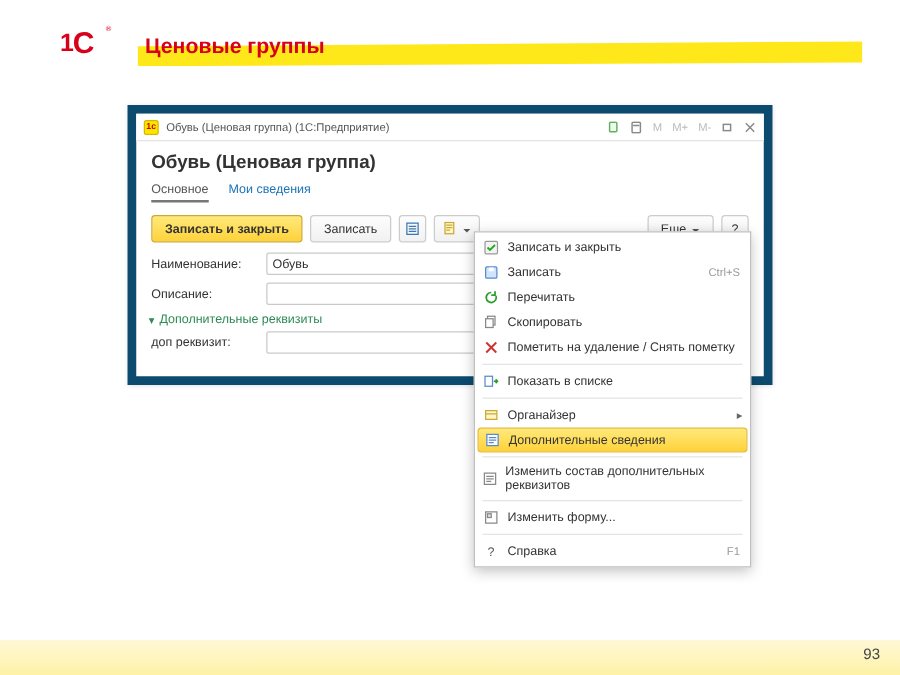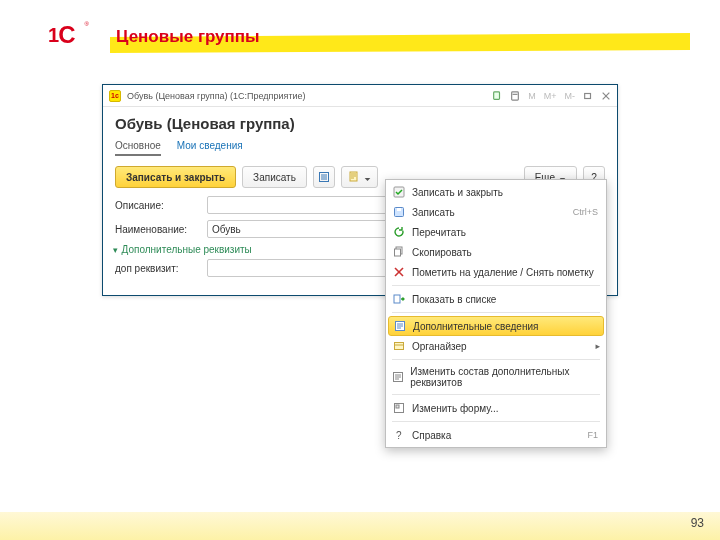--- a/index.html
+++ b/index.html
@@ -55,21 +55,21 @@
     position: absolute; right: 16px; bottom: 10px; font-size: 12px; color: #444;
   }
   .footer-bar {
     position: absolute; left: 0; right: 0; bottom: 0; height: 28px;
     background: linear-gradient(#fff8d6, #fdf2a7);
   }
 
   
   .app-window {
     margin: 0 auto; width: 516px;
-    border: 1px solid #0c4a6e; background: #fff;
+    border: 7px solid #0c4a6e; background: #fff;
     box-shadow: 0 1px 4px rgba(0,0,0,.15);
     font-size: 10px;
     position: relative;
   }
   .win-titlebar {
     height: 22px; background: #fff;
     border-bottom: 1px solid #e4e4e4;
     display: flex; align-items: center;
     padding: 0 4px 0 6px; gap: 6px;
   }
@@ -236,26 +236,26 @@
         <span>Еще</span>
         <span class="caret"><svg viewBox="0 0 10 10">
               <path d="M1 3l4 4 4-4z"></path>
             </svg></span>
       </div>
       <div class="btn small-sq">?</div>
     </div>
 
     <div class="form-body">
       <div class="field-row">
+        <div class="field-label">Наименование:</div>
+        <input class="field-input" value="Обувь" style="">
+      </div>
+      <div class="field-row">
         <div class="field-label">Описание:</div>
         <input class="field-input" value="" style="">
-      </div>
-      <div class="field-row">
-        <div class="field-label">Наименование:</div>
-        <input class="field-input" value="Обувь" style="">
       </div>
       <div class="group-header">
         <span class="chev">▾</span>
         <span>Дополнительные реквизиты</span>
       </div>
       <div class="field-row">
         <div class="field-label">доп реквизит:</div>
         <input class="field-input" value="" style="">
       </div>
     </div>
@@ -311,41 +311,41 @@
       <div class="menu-item">
         <span class="mi-icon">
             <svg viewBox="0 0 12 12">
               <rect x="1" y="2" width="6" height="8" fill="#fff" stroke="#5a8ac9"></rect>
               <path d="M8 6h3M9.5 4.5L11 6l-1.5 1.5" fill="none" stroke="#2a9d2a" stroke-width="1.3"></path>
             </svg>
           </span>
         <span class="mi-label">Показать в списке</span>
       </div>
       <div class="menu-sep"></div>
+      <div class="menu-item">
+        <span class="mi-icon">
+            <svg viewBox="0 0 12 12">
+              <rect x="1.5" y="2.5" width="9" height="7" fill="#fff6c4" stroke="#caa93b"></rect>
+              <line x1="1.5" y1="5" x2="10.5" y2="5" stroke="#caa93b"></line>
+            </svg>
+          </span>
+        <span class="mi-label">Органайзер</span>
+        <span class="mi-sub">▸</span>
+      </div>
       <div class="menu-item highlight">
         <span class="mi-icon">
             <svg viewBox="0 0 12 12">
               <rect x="1.5" y="1.5" width="9" height="9" fill="#fff" stroke="#5a8ac9"></rect>
               <line x1="3" y1="4" x2="9" y2="4" stroke="#5a8ac9"></line>
               <line x1="3" y1="6" x2="9" y2="6" stroke="#5a8ac9"></line>
               <line x1="3" y1="8" x2="7" y2="8" stroke="#5a8ac9"></line>
             </svg>
           </span>
         <span class="mi-label">Дополнительные сведения</span>
       </div>
-      <div class="menu-item">
-        <span class="mi-icon">
-            <svg viewBox="0 0 12 12">
-              <rect x="1.5" y="2.5" width="9" height="7" fill="#fff6c4" stroke="#caa93b"></rect>
-              <line x1="1.5" y1="5" x2="10.5" y2="5" stroke="#caa93b"></line>
-            </svg>
-          </span>
-        <span class="mi-label">Органайзер</span>
-        <span class="mi-sub">▸</span>
-      </div>
       <div class="menu-sep"></div>
       <div class="menu-item">
         <span class="mi-icon">
             <svg viewBox="0 0 12 12">
               <rect x="1.5" y="1.5" width="9" height="9" fill="#fff" stroke="#888"></rect>
               <path d="M3 4h6M3 6h6M3 8h4" stroke="#888"></path>
             </svg>
           </span>
         <span class="mi-label">Изменить состав дополнительных реквизитов</span>
       </div>

